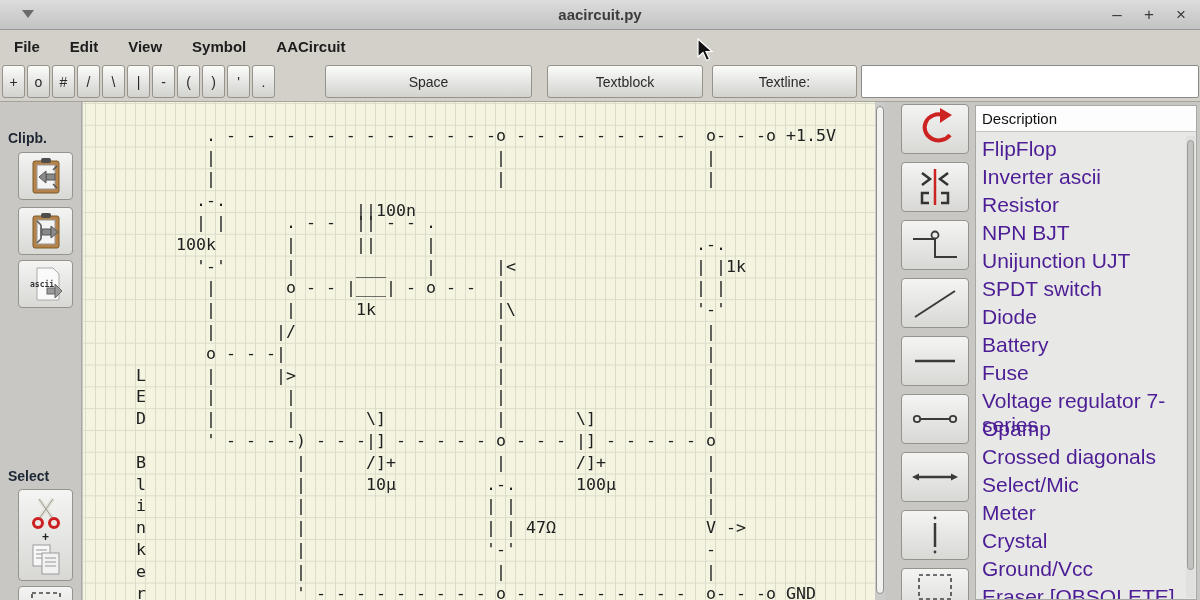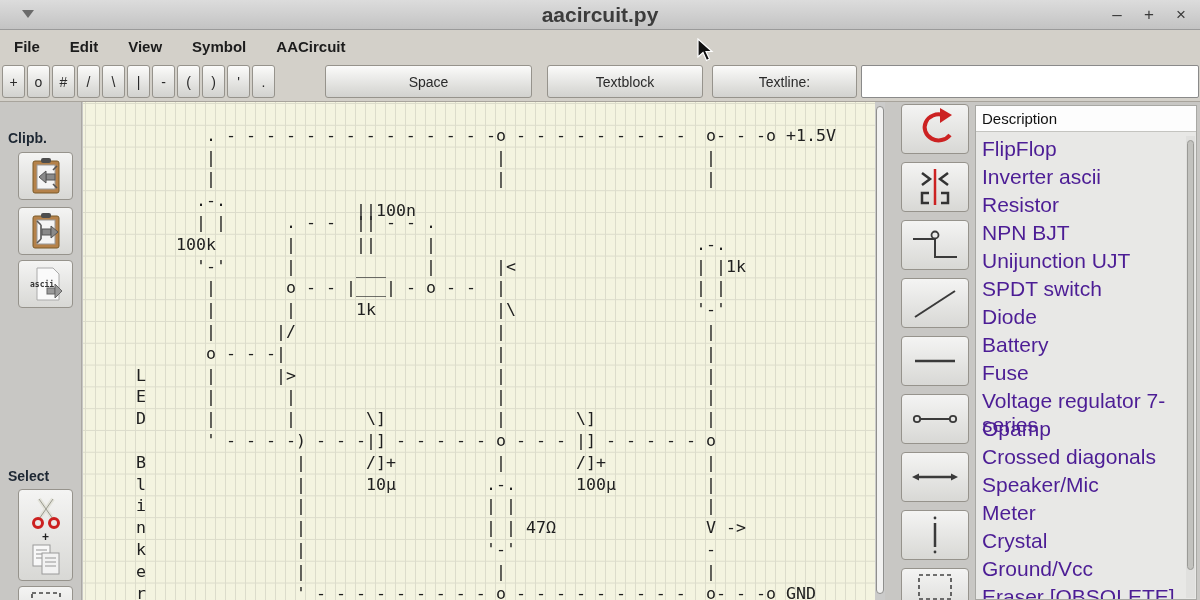--- a/index.html
+++ b/index.html
@@ -6,21 +6,21 @@
   html,body { width:1200px; height:600px; overflow:hidden; }
   body { font-family:"Liberation Sans", sans-serif; background:#c8c7c4; position:relative; }
 
   
   .titlebar { position:absolute; left:0; top:0; width:1200px; height:30px;
     background:linear-gradient(#dcdcdc,#c3c3c3); border-bottom:1px solid #9a9a9a;
     display:flex; align-items:center; }
   .win-menu-tri { position:absolute; left:22px; top:10px; width:0; height:0;
     border-left:6px solid transparent; border-right:6px solid transparent; border-top:8px solid #6b6b6b; }
   .win-title { position:absolute; left:0; width:100%; text-align:center; font-weight:bold;
-    font-size:21px; color:#3c3c3c; }
+    font-size:15px; color:#3c3c3c; }
   .win-controls { position:absolute; right:10px; top:0; height:30px; display:flex; gap:14px; align-items:center; }
   .win-btn { font-size:17px; color:#3a3a3a; width:18px; text-align:center; line-height:30px; cursor:default; }
 
   
   .menubar { position:absolute; left:0; top:30px; width:1200px; height:32px; background:#d3d0c9;
     display:flex; align-items:center; padding-left:12px; gap:26px; }
   .menu-item { font-size:15px; color:#1c1c1c; padding:4px 2px;font-weight:bold; }
 
   
   .toolbar { position:absolute; left:0; top:62px; width:1200px; height:40px; background:#d3d0c9;
@@ -358,21 +358,21 @@
         <div class="list-item">Resistor</div>
         <div class="list-item">NPN BJT</div>
         <div class="list-item">Unijunction UJT</div>
         <div class="list-item">SPDT switch</div>
         <div class="list-item">Diode</div>
         <div class="list-item">Battery</div>
         <div class="list-item">Fuse</div>
         <div class="list-item">Voltage regulator 7-series</div>
         <div class="list-item">Opamp</div>
         <div class="list-item">Crossed diagonals</div>
-        <div class="list-item">Speaker/Mic</div>
+        <div class="list-item">Select/Mic</div>
         <div class="list-item">Meter</div>
         <div class="list-item">Crystal</div>
         <div class="list-item">Ground/Vcc</div>
         <div class="list-item">Eraser [OBSOLETE]</div>
       </div>
     <div class="list-scrollbar">
       <div class="list-thumb"></div>
     </div>
   </div>
 </div>

